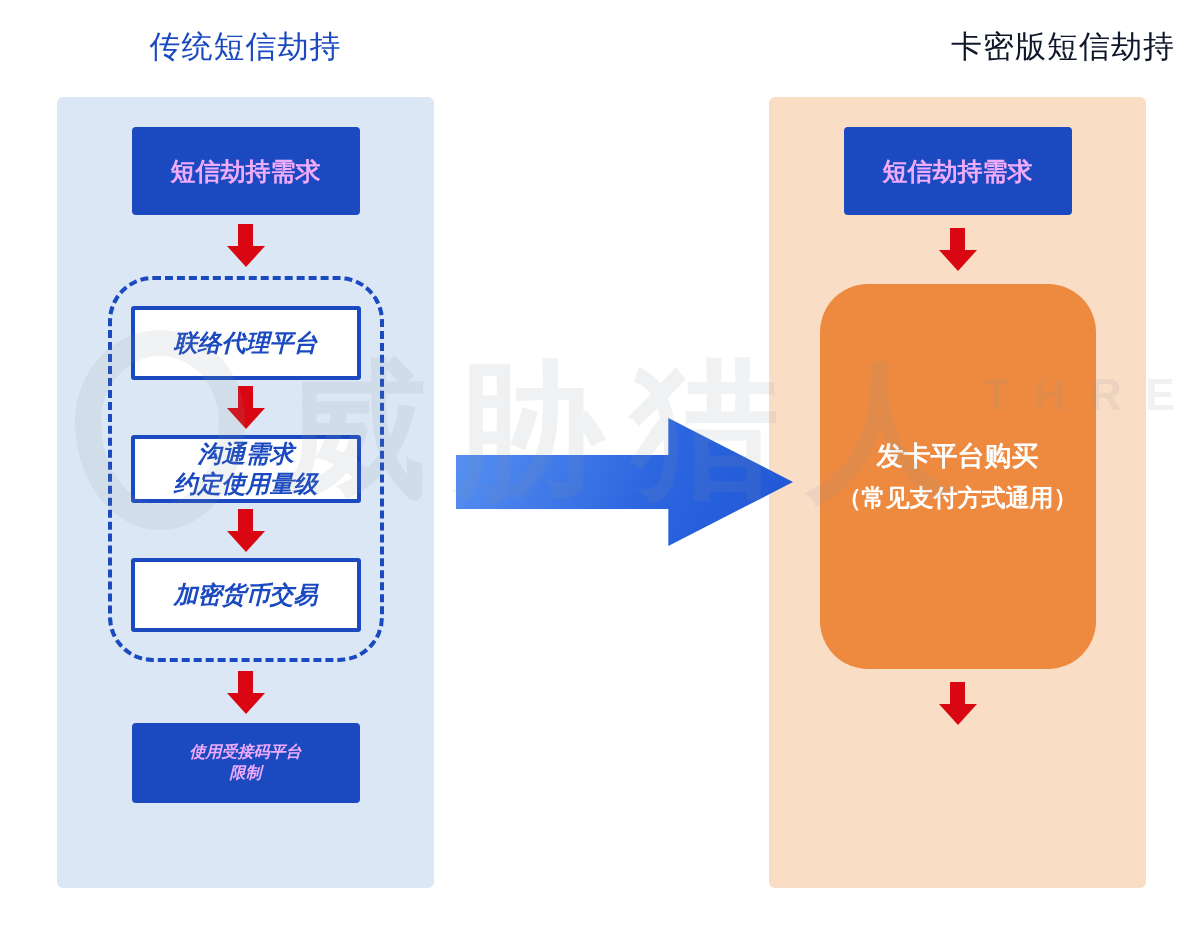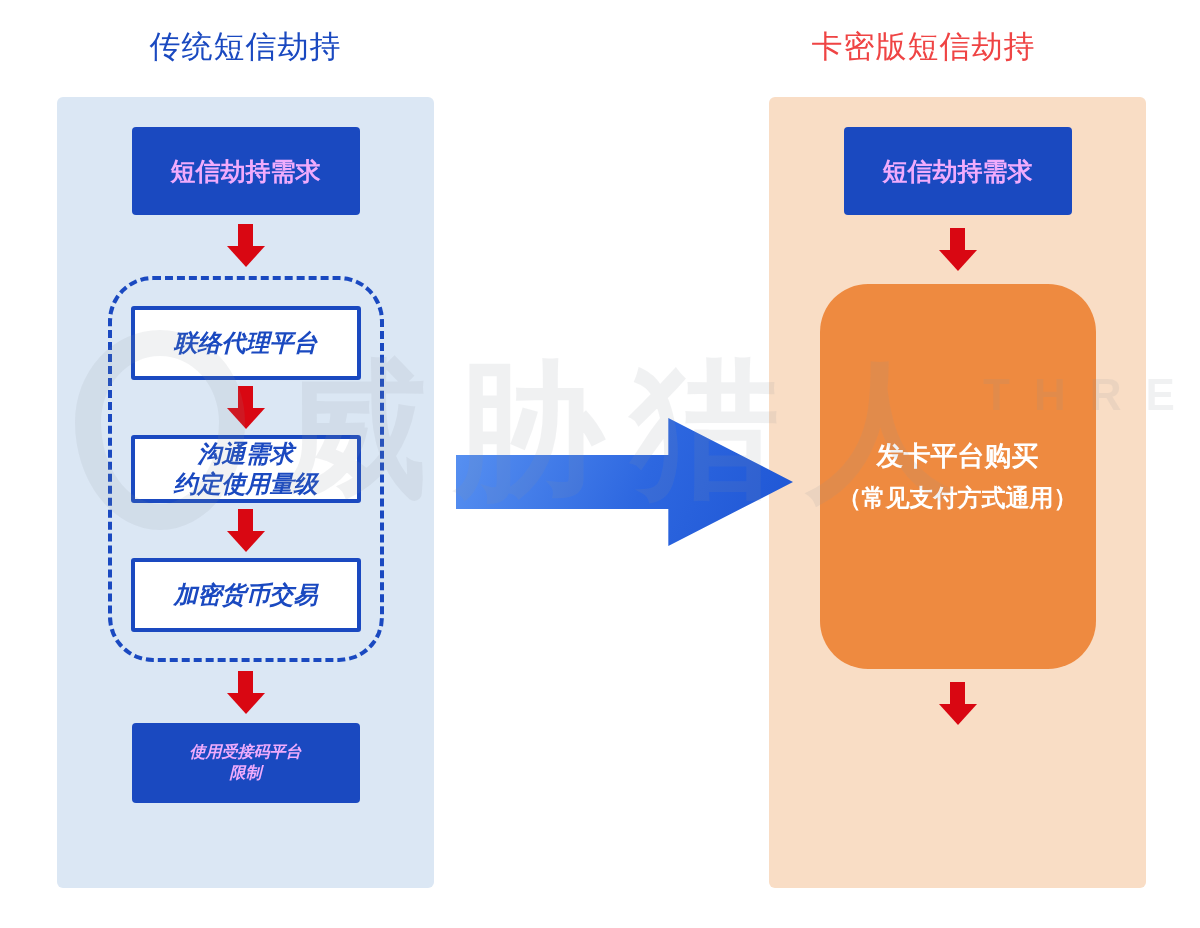--- a/index.html
+++ b/index.html
@@ -14,21 +14,21 @@
 
   
   .diagram-title {
     position:absolute; top:26px;
     width:377px; text-align:center;
     font-size:31px; font-weight:normal;
     letter-spacing:1px;
     z-index:5;
   }
   .left-title  { left:57px;  color:#1a49c0; }
-  .right-title { left:735px; color:#ef4444; }
+  .right-title { left:798px; color:#0f172a;text-align:right; }
 
   
   .panel {
     position:absolute; top:97px; height:791px; width:377px;
     border-radius:6px; z-index:2;
   }
   .left-panel  { left:57px;  background:#dbe7f4; }
   .right-panel { left:769px; background:#f9ddc5; }
   .flow {
     width:100%; height:100%;

